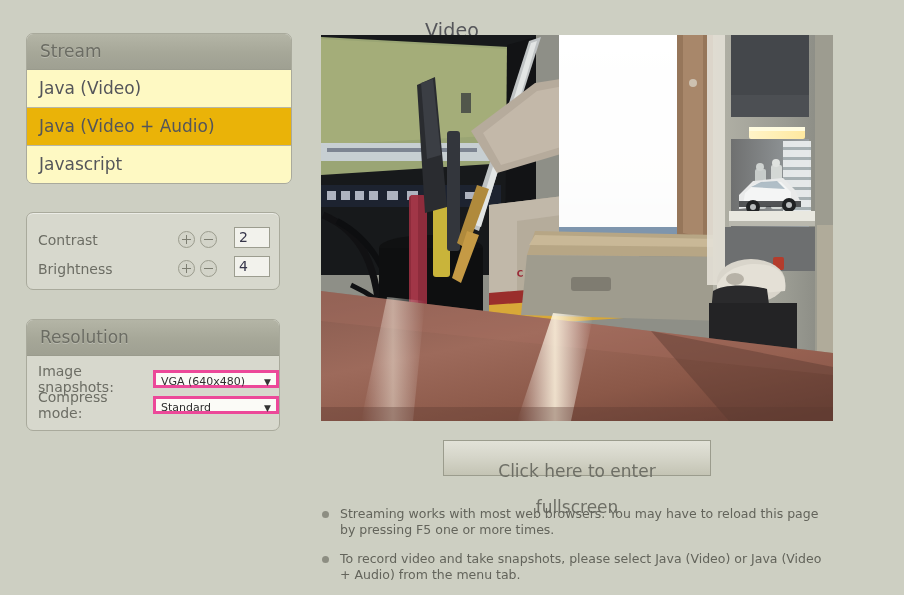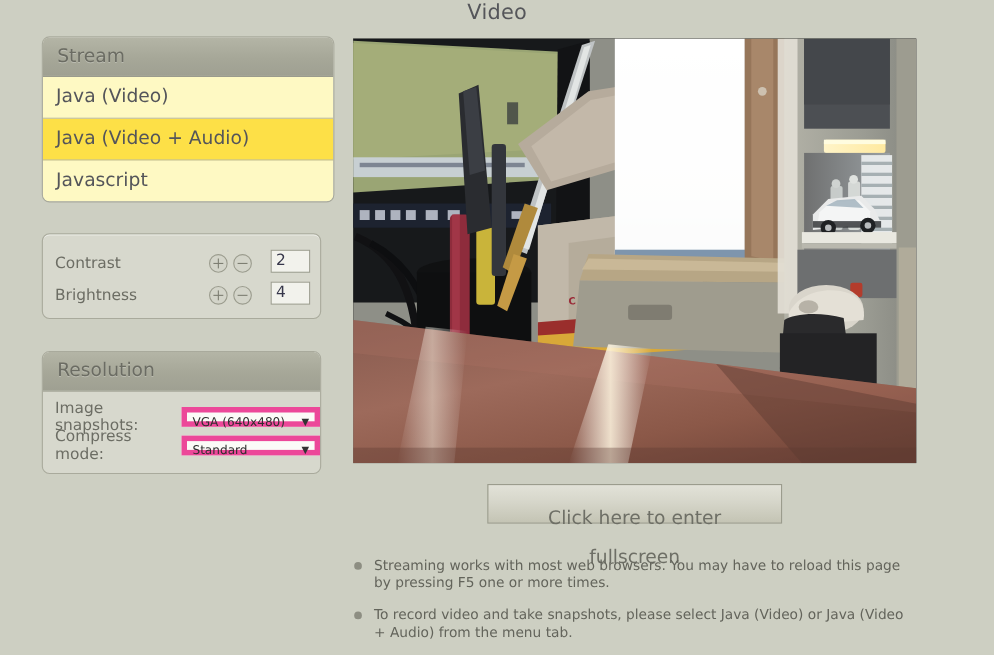--- a/index.html
+++ b/index.html
@@ -14,32 +14,32 @@
     font-family: "DejaVu Sans", "Liberation Sans", sans-serif;
     color: #5a5a55;
     overflow: hidden;
     position: relative;
   }
 
   
   .page-title {
     position: absolute;
     left: 0;
-    top: 0;
+    top: 19px;
     width: 904px;
     text-align: center;
     font-size: 19px;
     color: #55565a;
     letter-spacing: .2px;
   }
 
   
   .left-col {
     position: absolute;
-    left: 38px;
+    left: 26px;
     top: 33px;
     width: 266px;
   }
 
   .panel {
     border: 1px solid #a9aa9c;
     border-radius: 7px;
     background: #d7d8cd;
     box-shadow: 0 1px 0 rgba(255,255,255,.5) inset;
     overflow: hidden;
@@ -62,21 +62,21 @@
     height: 37px;
     line-height: 37px;
     padding-left: 12px;
     font-size: 17px;
     color: #54555a;
     background: #fef9c3;
     border-bottom: 1px solid #b6b7a9;
     cursor: pointer;
   }
   .stream-item:last-child { border-bottom: none; }
-  .stream-item.alt { background: #fde047; }
+  .stream-item.alt { background: #eab308; }
 
   
   .control-panel {
     width: 252px;
     margin-top: 28px;
   }
   .control-body { padding: 6px 0 9px 0; }
   .ctrl-row {
     display: flex;
     align-items: flex-end;
@@ -139,21 +139,21 @@
   }
   .res-label {
     font-size: 14px;
     color: #6c6d64;
     width: 118px;
   }
   .fake-select {
     position: relative;
     width: 129px;
     height: 18px;
-    border: 5px solid #ec4899;
+    border: 3px solid #ec4899;
     background: #fbfbf7;
     font-size: 11px;
     color: #2e2e2e;
     line-height: 18px;
     padding-left: 5px;
     box-sizing: border-box;
     cursor: pointer;
   }
   .fake-select .arrow {
     position: absolute;

